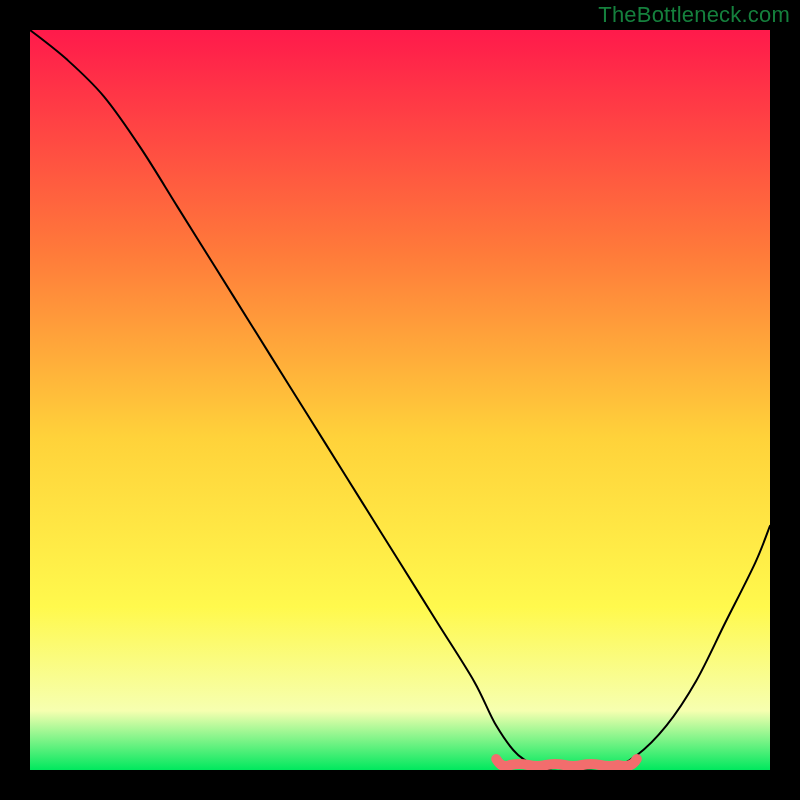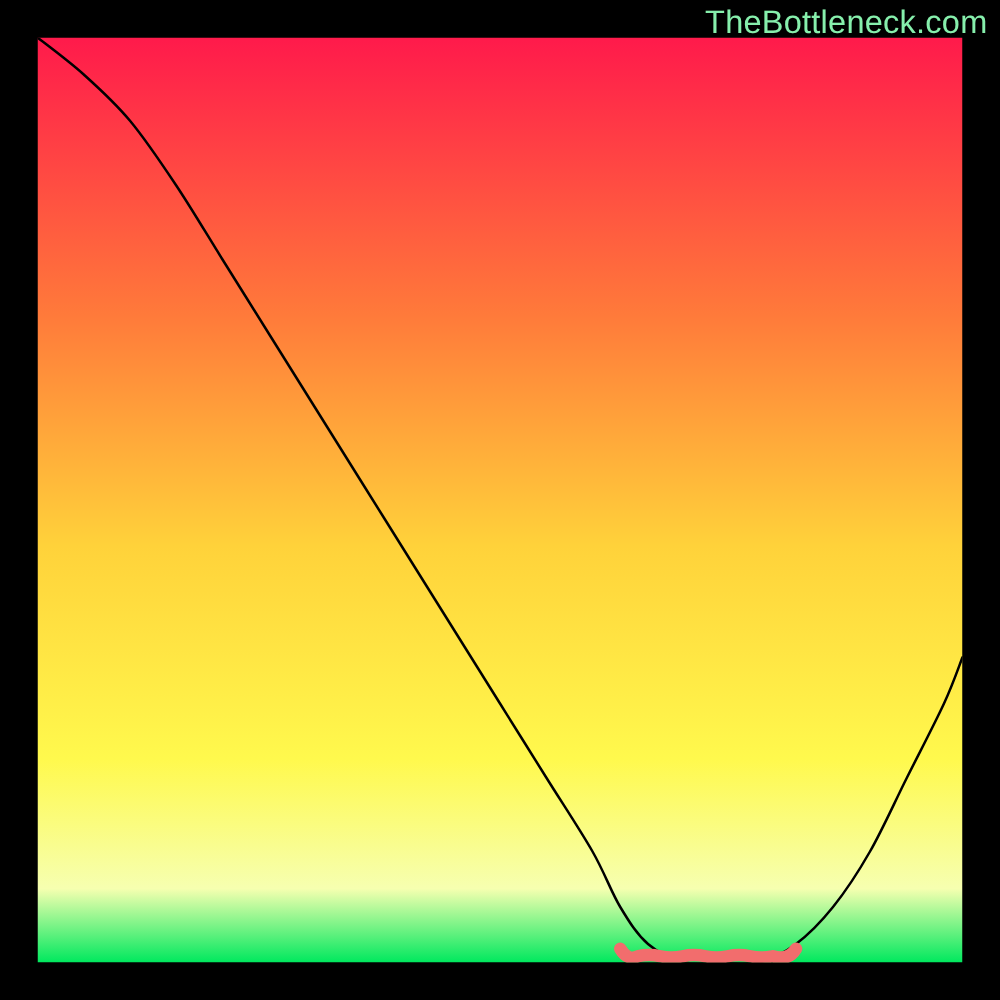--- a/index.html
+++ b/index.html
@@ -14,22 +14,22 @@
   .frame {
     position: relative;
     width: 800px;
     height: 800px;
     background: #000;
   }
   .watermark {
     position: absolute;
     top: 2px;
     right: 10px;
-    color: #86efac;
-    font-size: 26px;
+    color: #15803d;
+    font-size: 22px;
     font-weight: 500;
     letter-spacing: 0.2px;
     z-index: 10;
   }
   .plot {
     position: absolute;
     left: 30px;
     top: 30px;
     width: 740px;
     height: 740px;

